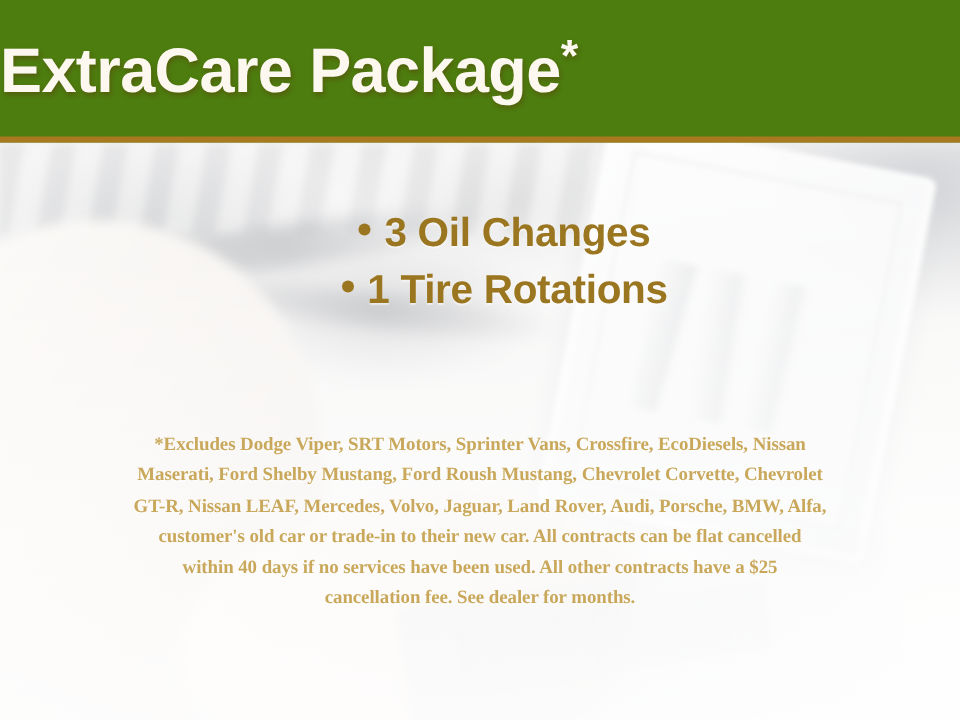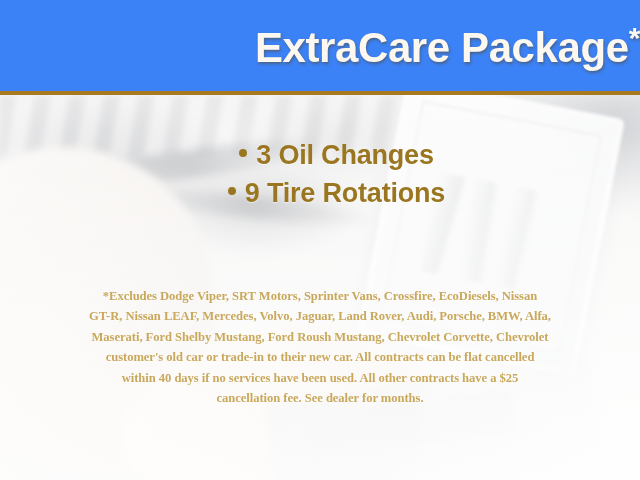--- a/index.html
+++ b/index.html
@@ -197,26 +197,26 @@
       linear-gradient(180deg, rgba(255,255,255,0.30) 0%, rgba(255,255,255,0.52) 42%, rgba(255,255,255,0.74) 72%, rgba(255,255,255,0.88) 100%);
   }
 
   
   .header-bar {
     position: absolute;
     left: 0;
     top: 0;
     width: 640px;
     height: 95px;
-    background: #3b82f6;
+    background: #4d7c0f;
     box-sizing: border-box;
     border-bottom: 4px solid #a9791f;
     display: flex;
     align-items: center;
-    justify-content: flex-end;
+    justify-content: flex-start;
   }
   .header-title {
     margin: 0;
     color: #fcf8ef;
     font-size: 42px;
     font-weight: bold;
     letter-spacing: -0.4px;
     line-height: 1;
     text-shadow: 1px 2px 3px rgba(90,62,10,0.45);
     white-space: nowrap;
@@ -296,25 +296,25 @@
     </div>
     <div class="bg-veil"></div>
   </div>
 
   <div class="header-bar">
     <h1 class="header-title"><span>ExtraCare Package</span><span class="asterisk">*</span></h1>
   </div>
 
   <ul class="benefits">
     <li class="benefit-item"><span class="dot"></span><span>3 Oil Changes</span></li>
-    <li class="benefit-item"><span class="dot"></span><span>9 Tire Rotations</span></li>
+    <li class="benefit-item"><span class="dot"></span><span>1 Tire Rotations</span></li>
   </ul>
 
   <div class="disclaimer">
     <p>*Excludes Dodge Viper, SRT Motors, Sprinter Vans, Crossfire, EcoDiesels, Nissan</p>
+    <p>Maserati, Ford Shelby Mustang, Ford Roush Mustang, Chevrolet Corvette, Chevrolet</p>
     <p>GT-R, Nissan LEAF, Mercedes, Volvo, Jaguar, Land Rover, Audi, Porsche, BMW, Alfa,</p>
-    <p>Maserati, Ford Shelby Mustang, Ford Roush Mustang, Chevrolet Corvette, Chevrolet</p>
     <p>customer's old car or trade-in to their new car. All contracts can be flat cancelled</p>
     <p>within 40 days if no services have been used. All other contracts have a $25</p>
     <p>cancellation fee. See dealer for months.</p>
   </div>
 
 </div>
 
 </body></html>

